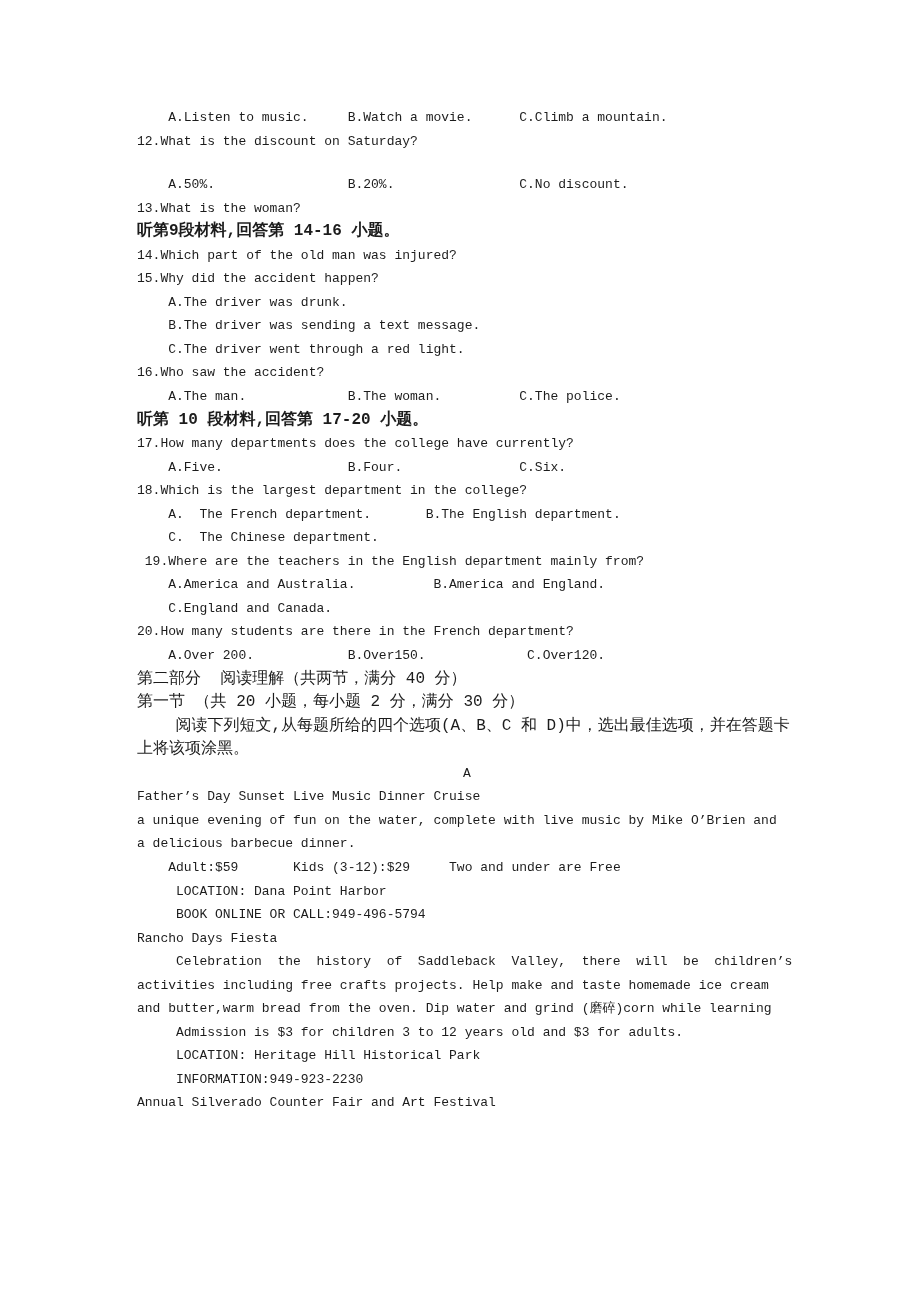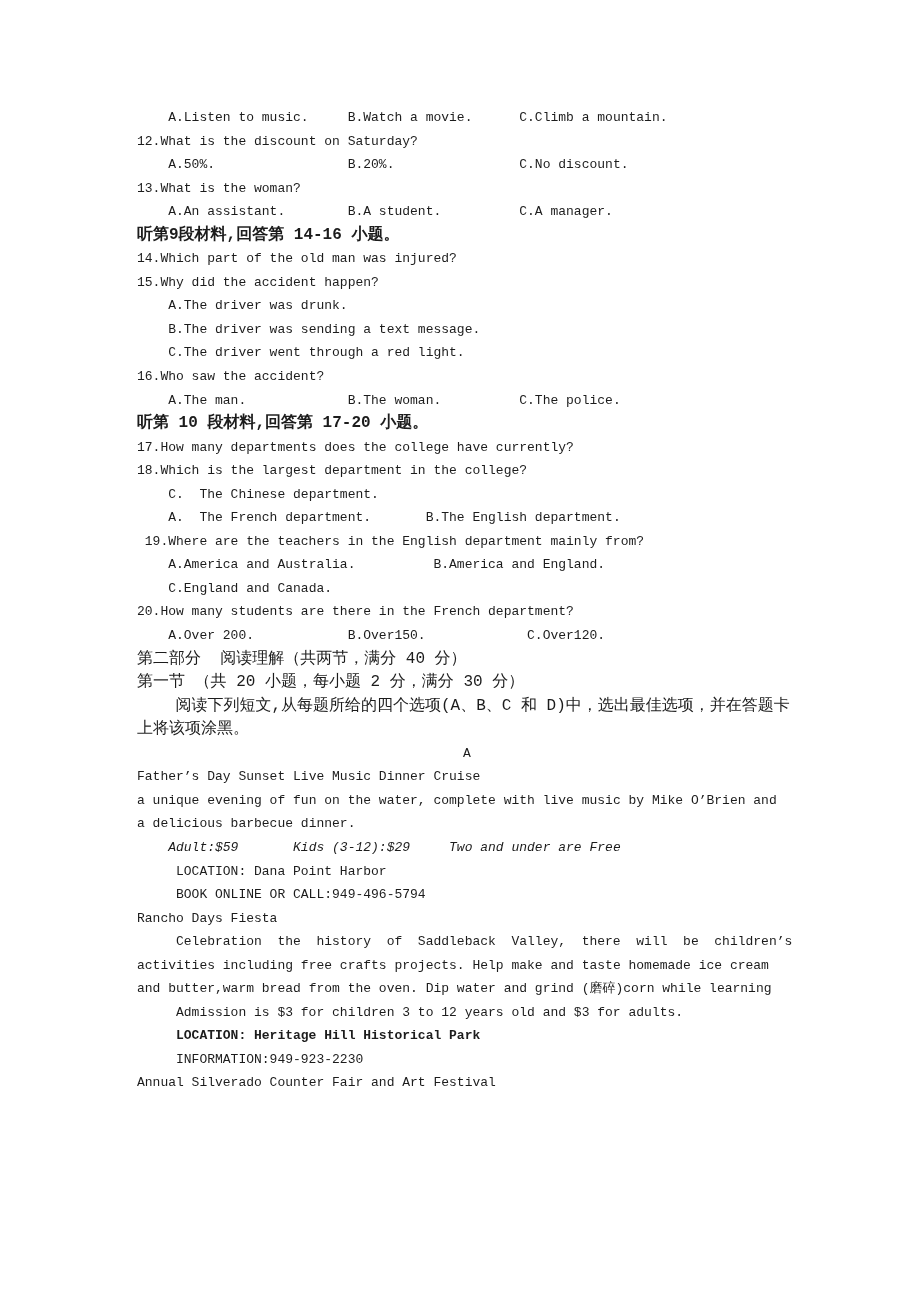--- a/index.html
+++ b/index.html
@@ -30,54 +30,54 @@
   .line.cjk { font-size: 16px; }
   .line.center { text-align: center; white-space: normal; }
 </style>
 </head>
 <body>
 
 <div class="page">
   <div class="content" id="doc-content">
       <div class="line" style="padding-left: 4ch;">A.Listen to music.     B.Watch a movie.      C.Climb a mountain.</div>
       <div class="line">12.What is the discount on Saturday?</div>
-      <div class="line" style="padding-left: 4ch;">A.50%.                 B.20%.                C.No discount.</div>
+      <div class="line" style="padding-left: 4ch; margin-top: 20px;">A.50%.                 B.20%.                C.No discount.</div>
       <div class="line">13.What is the woman?</div>
-      <div class="line" style="padding-left: 4ch;">A.An assistant.        B.A student.          C.A manager.</div>
       <div class="line bold cjk">听第9段材料,回答第 14-16 小题。</div>
       <div class="line">14.Which part of the old man was injured?</div>
       <div class="line">15.Why did the accident happen?</div>
       <div class="line" style="padding-left: 4ch;">A.The driver was drunk.</div>
       <div class="line" style="padding-left: 4ch;">B.The driver was sending a text message.</div>
       <div class="line" style="padding-left: 4ch;">C.The driver went through a red light.</div>
       <div class="line">16.Who saw the accident?</div>
       <div class="line" style="padding-left: 4ch;">A.The man.             B.The woman.          C.The police.</div>
       <div class="line bold cjk">听第 10 段材料,回答第 17-20 小题。</div>
       <div class="line">17.How many departments does the college have currently?</div>
+      <div class="line" style="padding-left: 4ch;">A.Five.                B.Four.               C.Six.</div>
       <div class="line">18.Which is the largest department in the college?</div>
+      <div class="line" style="padding-left: 4ch;">A.  The French department.       B.The English department.</div>
       <div class="line" style="padding-left: 4ch;">C.  The Chinese department.</div>
-      <div class="line" style="padding-left: 4ch;">A.  The French department.       B.The English department.</div>
       <div class="line" style="padding-left: 1ch;">19.Where are the teachers in the English department mainly from?</div>
       <div class="line" style="padding-left: 4ch;">A.America and Australia.          B.America and England.</div>
       <div class="line" style="padding-left: 4ch;">C.England and Canada.</div>
       <div class="line">20.How many students are there in the French department?</div>
       <div class="line" style="padding-left: 4ch;">A.Over 200.            B.Over150.             C.Over120.</div>
       <div class="line cjk">第二部分  阅读理解（共两节，满分 40 分）</div>
       <div class="line cjk">第一节 （共 20 小题，每小题 2 分，满分 30 分）</div>
       <div class="line cjk" style="padding-left: 4ch;">阅读下列短文,从每题所给的四个选项(A、B、C 和 D)中，选出最佳选项，并在答题卡</div>
       <div class="line cjk">上将该项涂黑。</div>
       <div class="line center">A</div>
       <div class="line">Father’s Day Sunset Live Music Dinner Cruise</div>
       <div class="line">a unique evening of fun on the water, complete with live music by Mike O’Brien and</div>
       <div class="line">a delicious barbecue dinner.</div>
-      <div class="line" style="padding-left: 4ch; font-style: italic;">Adult:$59       Kids (3-12):$29     Two and under are Free</div>
+      <div class="line" style="padding-left: 4ch;">Adult:$59       Kids (3-12):$29     Two and under are Free</div>
       <div class="line" style="padding-left: 5ch;">LOCATION: Dana Point Harbor</div>
       <div class="line" style="padding-left: 5ch;">BOOK ONLINE OR CALL:949-496-5794</div>
       <div class="line">Rancho Days Fiesta</div>
       <div class="line" style="padding-left: 5ch;">Celebration  the  history  of  Saddleback  Valley,  there  will  be  children’s</div>
       <div class="line">activities including free crafts projects. Help make and taste homemade ice cream</div>
       <div class="line">and butter,warm bread from the oven. Dip water and grind (磨碎)corn while learning</div>
       <div class="line" style="padding-left: 5ch;">Admission is $3 for children 3 to 12 years old and $3 for adults.</div>
-      <div class="line" style="padding-left: 5ch; font-weight: bold;">LOCATION: Heritage Hill Historical Park</div>
+      <div class="line" style="padding-left: 5ch;">LOCATION: Heritage Hill Historical Park</div>
       <div class="line" style="padding-left: 5ch;">INFORMATION:949-923-2230</div>
       <div class="line">Annual Silverado Counter Fair and Art Festival</div>
     </div>
 </div>
 
 </body></html>

